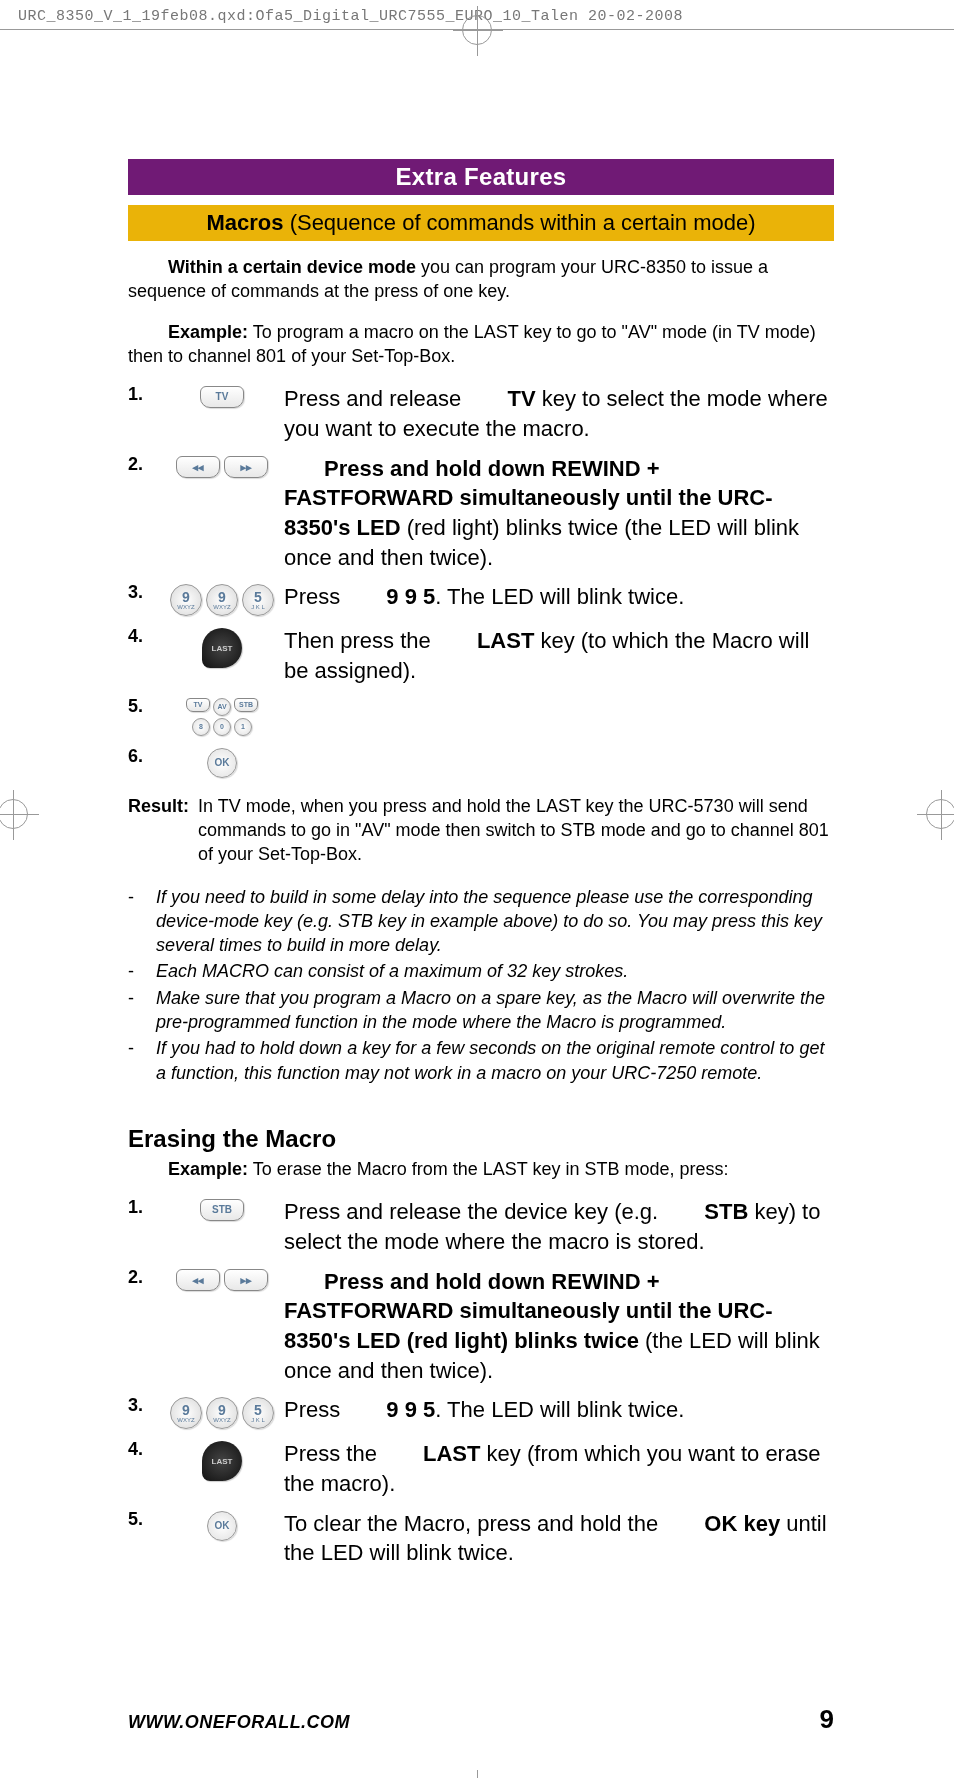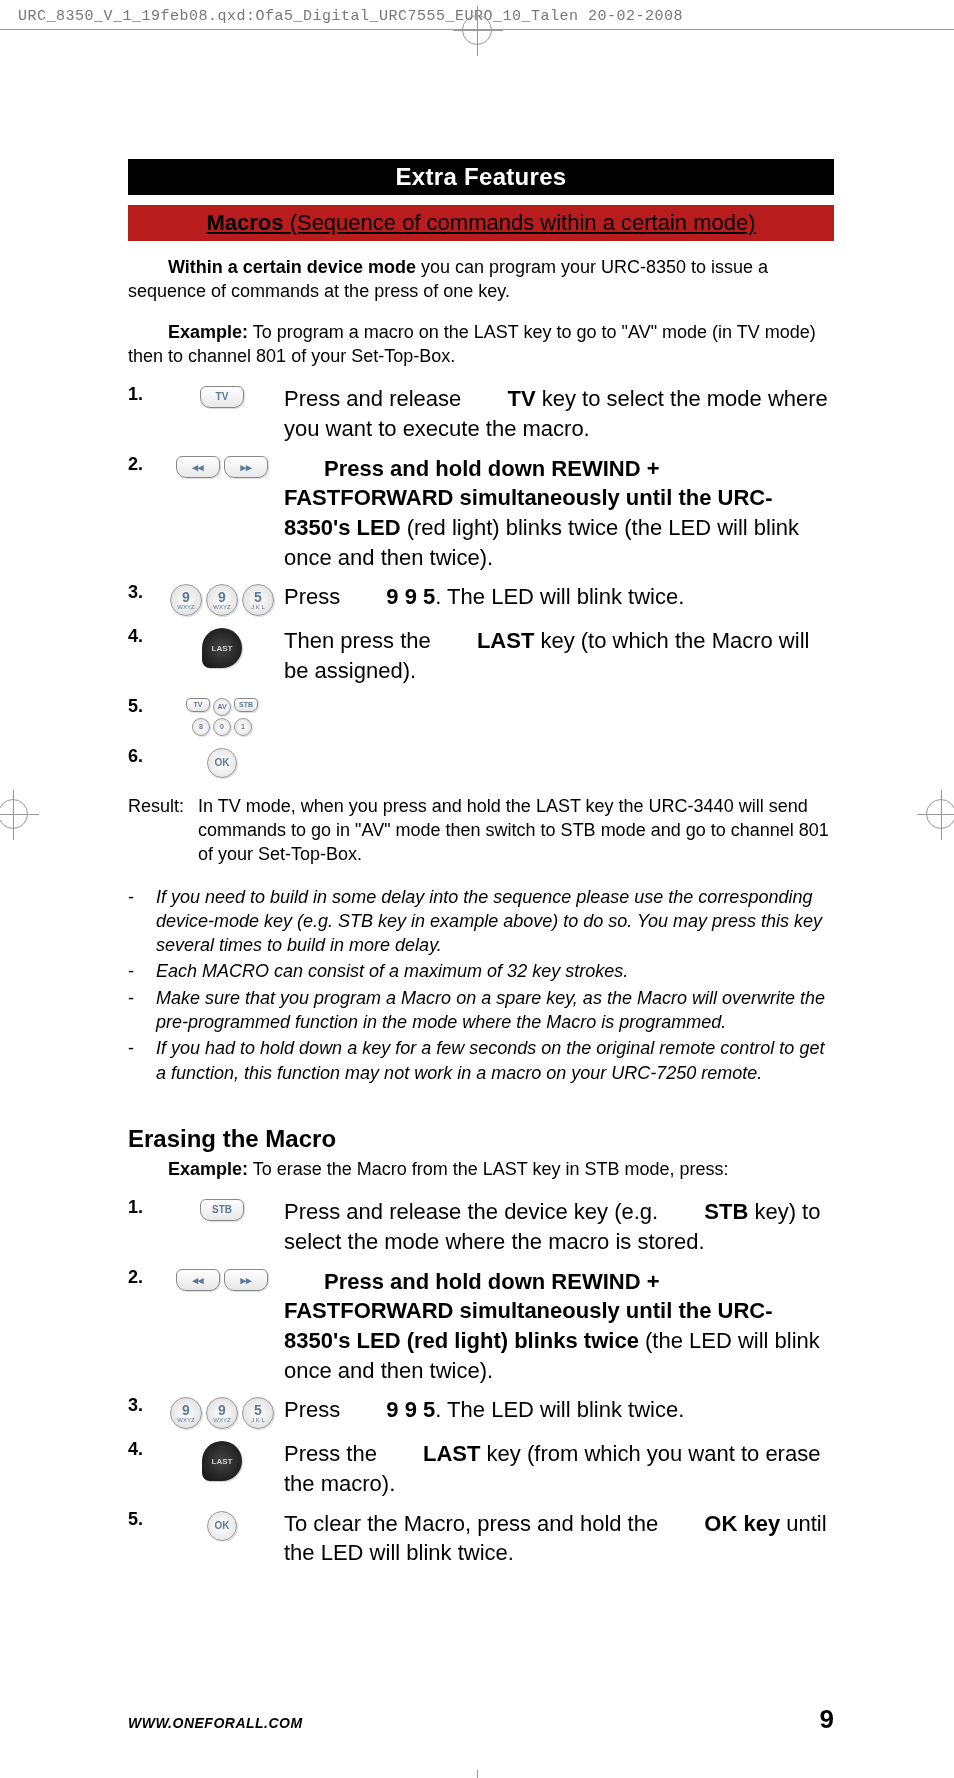--- a/index.html
+++ b/index.html
@@ -62,37 +62,36 @@
   }
   .side-marks.left { left: -2px; }
   .side-marks.right { right: -2px; }
   .side-marks::after {
     content:""; position:absolute; left:14px; top:-10px; width:1px; height:50px; background:#999;
   }
   .side-marks::before {
     content:""; position:absolute; top:14px; left:-10px; height:1px; width:50px; background:#999;
   }
   .black-bar {
-    background: #000000;
+    background: #701a75;
     color: #fff;
     font-weight: 900;
     font-size: 24px;
     text-align: center;
     padding: 4px 0;
     margin-bottom: 10px;
     letter-spacing: 0.3px;
   }
   .grey-bar {
-    background: #b91c1c;
+    background: #eab308;
     color: #000;
     font-size: 22px;
     text-align: center;
     padding: 5px 0;
     margin-bottom: 14px;
-    text-decoration: underline;
   }
   .grey-bar b { font-weight: 900; }
   p.body { font-size: 18px; line-height: 1.35; margin-bottom: 16px; }
   p.body b, .step-text b, .result b, .notes b { font-weight: 900; margin-left: 40px; }
   .steps { margin-bottom: 16px; }
   .step-row {
     display: flex;
     margin-bottom: 10px;
   }
   .step-num {
@@ -115,37 +114,37 @@
     flex: 1;
     font-size: 22px;
     line-height: 1.35;
   }
   .result {
     display:flex;
     font-size: 18px;
     line-height: 1.35;
     margin-bottom: 18px;
   }
-  .result .lbl { font-weight: 400; width: 70px; flex-shrink:0;}
+  .result .lbl { font-weight: 700; width: 70px; flex-shrink:0;}
   .notes { font-style: italic; font-size: 18px; line-height:1.35; margin-bottom: 40px;}
   .notes .note-row { display:flex; margin-bottom:2px;}
   .notes .dash { width:28px; flex-shrink:0; text-align:left; font-style:normal;}
   h2.section {
     font-weight: 900;
     font-size: 24px;
     margin: 40px 0 4px 0;
   }
   .footer {
     display:flex;
     justify-content: space-between;
     align-items: baseline;
     padding: 80px 120px 20px 128px;
     font-weight: 900;
   }
-  .footer .url { font-style: italic; font-size: 14px; letter-spacing: 0.5px;}
+  .footer .url { font-style: italic; font-size: 18px; letter-spacing: 0.5px;}
   .footer .pnum { font-size: 26px; }
 
   
   .key-wide {
     display:inline-block; min-width:44px; padding:0 6px; height:22px;
     border:1.5px solid #888; border-radius:6px 6px 10px 10px;
     background: linear-gradient(#fff,#e8e8e8);
     font-size:10px; font-weight:bold; text-align:center; line-height:20px; color:#5a7a9a;
     box-shadow: 1px 1px 1px rgba(0,0,0,0.15);
   }
@@ -256,21 +255,21 @@
       <div class="step-row">
       <div class="step-num">6.</div>
       <div class="step-icon">
           <span class="key-round">OK</span>
         </div>
       </div>
     </div>
 
   <div class="result">
     <div class="lbl">Result:</div>
-    <div>In TV mode, when you press and hold the LAST key the URC-3440 will send commands to go in "AV" mode then switch to STB mode and go to channel 801 of your Set-Top-Box.</div>
+    <div>In TV mode, when you press and hold the LAST key the URC-5730 will send commands to go in "AV" mode then switch to STB mode and go to channel 801 of your Set-Top-Box.</div>
   </div>
 
   <div class="notes" id="notes">
       <div class="note-row">
         <div class="dash">-</div>
                    <div>If you need to build in some delay into the sequence please use the corresponding device-mode key (e.g. STB key in example above) to do so. You may press this key several times to build in more delay.</div>
       </div>
       <div class="note-row">
         <div class="dash">-</div>
                    <div>Each MACRO can consist of a maximum of 32 key strokes.</div>

